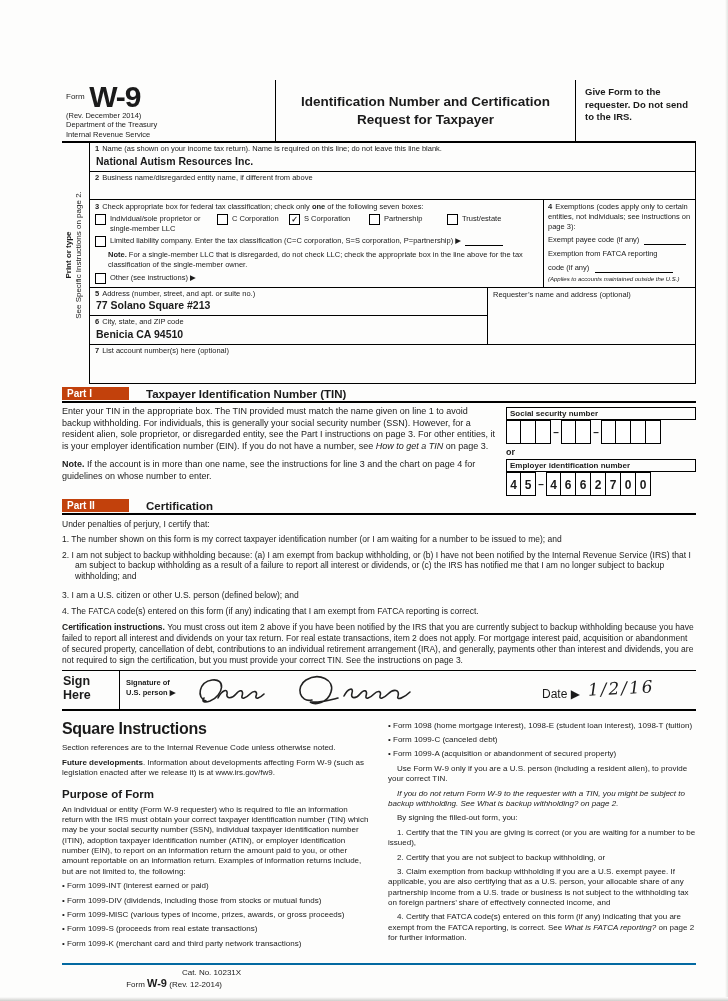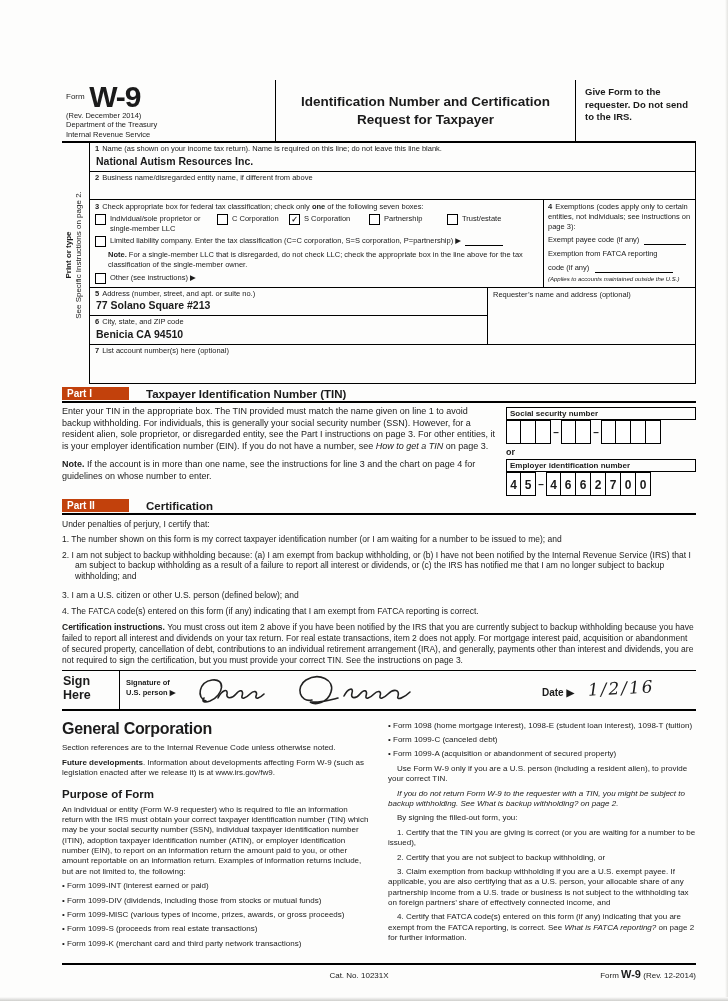--- a/index.html
+++ b/index.html
@@ -77,39 +77,39 @@
   .p2-body .intro{margin:1px 0 4px 0;}
   .p2-item{margin:0 0 5px 0;padding-left:13px;text-indent:-13px;}
   .certp{margin:6px 0 4px 0;}
 
   
   .sign-row{display:flex;border-top:1.5px solid #000;border-bottom:2px solid #000;height:38px;margin-top:2px;}
   .sign-here{width:58px;box-sizing:border-box;border-right:1px solid #000;font-weight:bold;font-size:12.5px;
              line-height:1.15;padding:3px 2px 0 1px;}
   .sig-label{width:66px;font-size:7.5px;font-weight:bold;line-height:1.35;padding:7px 0 0 6px;}
   .sig-area{flex:1;position:relative;}
-  .date-label{font-size:10px;font-weight:bold;padding-top:16px;width:46px;}
+  .date-label{font-size:12px;font-weight:normal;padding-top:16px;width:46px;}
   .date-value{width:108px;font-family:"DejaVu Serif",serif;font-style:italic;font-size:17px;
               transform:rotate(-3deg);padding-top:6px;letter-spacing:2px;}
 
   
   .gi{display:flex;margin-top:8px;}
   .gi-col{width:50%;box-sizing:border-box;font-size:8px;line-height:1.3;}
   .gi-col.left{padding-right:9px;}
   .gi-col.right{padding-left:9px;padding-top:2px;}
   .gi h2{font-size:16px;margin:0 0 4px 0;letter-spacing:-0.3px;}
   .gi h3{font-size:11.5px;margin:8px 0 3px 0;}
   .gi p{margin:0 0 4px 0;}
   .indent{text-indent:9px;}
   .bullet{padding-left:8px;text-indent:-8px;}
   .bullet::before{content:"• ";}
   .ital{font-style:italic;}
 
   
-  .footer{display:flex;align-items:baseline;border-top:2px solid #000000;margin-top:10px;padding-top:3px;font-size:8px;}
+  .footer{display:flex;align-items:baseline;border-top:2px solid #0369a1;margin-top:10px;padding-top:3px;font-size:8px;flex-direction:column;}
   .f-cat{flex:1;text-align:center;padding-left:120px;}
   .f-right{width:160px;text-align:right;}
   .f-w9{font-weight:bold;font-size:11px;}
   .sig-svg{position:absolute;left:0;top:2px;}
 </style>
 </head>
 <body>
 
 <div class="page">
   <div class="form-area">
@@ -299,21 +299,21 @@
             <path d="M152,23 C156,15 162,14 160,20 C158,26 164,26 168,21 C172,16 176,17 174,23 C173,27 178,25 182,21 C186,17 190,18 188,23 C187,27 192,25 196,21 C202,15 208,17 206,23 C204,28 212,25 218,19"></path>
           </g>
         </svg>
       </div>
       <div class="date-label">Date ▶</div>
       <div class="date-value">1/2/16</div>
     </div>
 
     <div class="gi">
       <div class="gi-col left">
-        <h2>General Corporation</h2>
+        <h2>Square Instructions</h2>
         <p>Section references are to the Internal Revenue Code unless otherwise noted.</p>
         <p><b>Future developments</b><span>. Information about developments affecting Form W-9 (such as legislation enacted after we release it) is at www.irs.gov/fw9.</span></p>
         <h3>Purpose of Form</h3>
         <p>An individual or entity (Form W-9 requester) who is required to file an information return with the IRS must obtain your correct taxpayer identification number (TIN) which may be your social security number (SSN), individual taxpayer identification number (ITIN), adoption taxpayer identification number (ATIN), or employer identification number (EIN), to report on an information return the amount paid to you, or other amount reportable on an information return. Examples of information returns include, but are not limited to, the following:</p>
         <p class="bullet">Form 1099-INT (interest earned or paid)</p>
         <p class="bullet">Form 1099-DIV (dividends, including those from stocks or mutual funds)</p>
         <p class="bullet">Form 1099-MISC (various types of income, prizes, awards, or gross proceeds)</p>
         <p class="bullet">Form 1099-S (proceeds from real estate transactions)</p>
         <p class="bullet">Form 1099-K (merchant card and third party network transactions)</p>
       </div>

